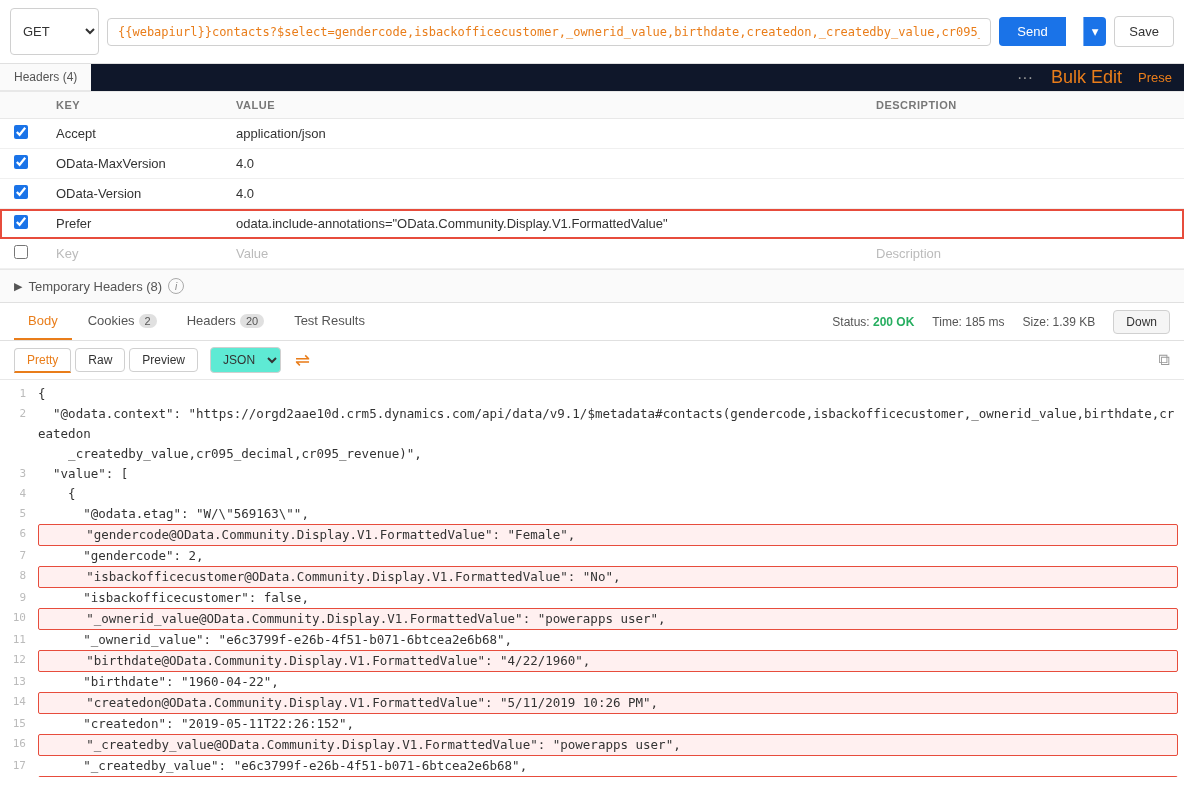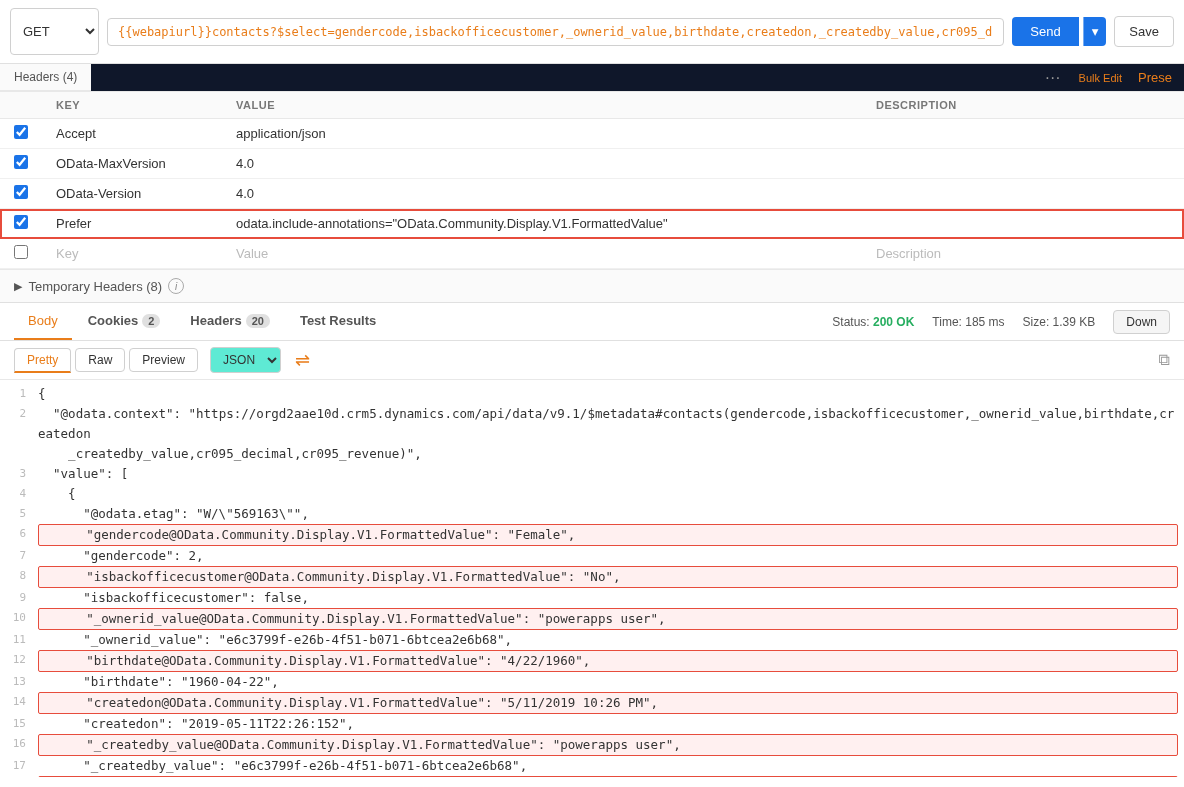--- a/index.html
+++ b/index.html
@@ -98,21 +98,21 @@
     }
     .col-key { width: 180px; }
     .col-value { width: 640px; }
     .col-desc { }
     .checkbox-cell { width: 36px; }
     input[type="checkbox"] { width: 14px; height: 14px; accent-color: #1a73e8; }
     .key-placeholder { color: #bbb; font-size: 13px; }
     .val-placeholder { color: #bbb; font-size: 13px; }
     .desc-placeholder { color: #bbb; font-size: 13px; }
     .three-dots { color: #999; font-size: 16px; cursor: pointer; margin-right: 10px; }
-    .bulk-edit-btn { color: #e97d1a; font-size: 11px; cursor: pointer; margin-right: 8px; }
+    .bulk-edit-btn { color: #e97d1a; font-size: 18px; cursor: pointer; margin-right: 8px; }
     .preset-btn { color: #e97d1a; font-size: 13px; cursor: pointer; }
     .temp-headers-row {
       padding: 8px 14px;
       font-size: 13px;
       color: #555;
       background: #fafafa;
       border-top: 1px solid #e8e8e8;
       display: flex;
       align-items: center;
       gap: 6px;
@@ -141,21 +141,20 @@
       border-bottom: 1px solid #e0e0e0;
       background: #fff;
     }
     .tab {
       padding: 10px 14px;
       font-size: 13px;
       color: #555;
       cursor: pointer;
       border-bottom: 2px solid transparent;
       margin-right: 2px;
-      font-weight: bold;
     }
     .tab.active {
       color: #e97d1a;
       border-bottom: 2px solid #e97d1a;
       font-weight: 500;
     }
     .tab-badge {
       background: #e0e0e0;
       color: #555;
       border-radius: 10px;
@@ -270,21 +269,21 @@
 
 <div class="top-bar">
   <select class="method-select">
     <option>GET</option>
     <option>POST</option>
     <option>PUT</option>
     <option>PATCH</option>
     <option>DELETE</option>
   </select>
   <input class="url-input" type="text" value="{{webapiurl}}contacts?$select=gendercode,isbackofficecustomer,_ownerid_value,birthdate,createdon,_createdby_value,cr095_decimal,cr095_rev..." style="">
-  <div style="display:flex;align-items:center;gap:4px;">
+  <div style="display:flex;align-items:center;gap:17px;">
     <button class="send-btn">Send</button>
     <button class="send-dropdown">▾</button>
   </div>
   <button class="save-btn">Save</button>
 </div>
 
 <div class="headers-section">
   <div style="display:flex;align-items:center;justify-content:space-between;background:#0f172a;border-bottom:1px solid #e8e8e8;">
     <span class="headers-label">Headers (4)</span>
     <div style="display:flex;align-items:center;padding-right:12px;gap:8px;">

